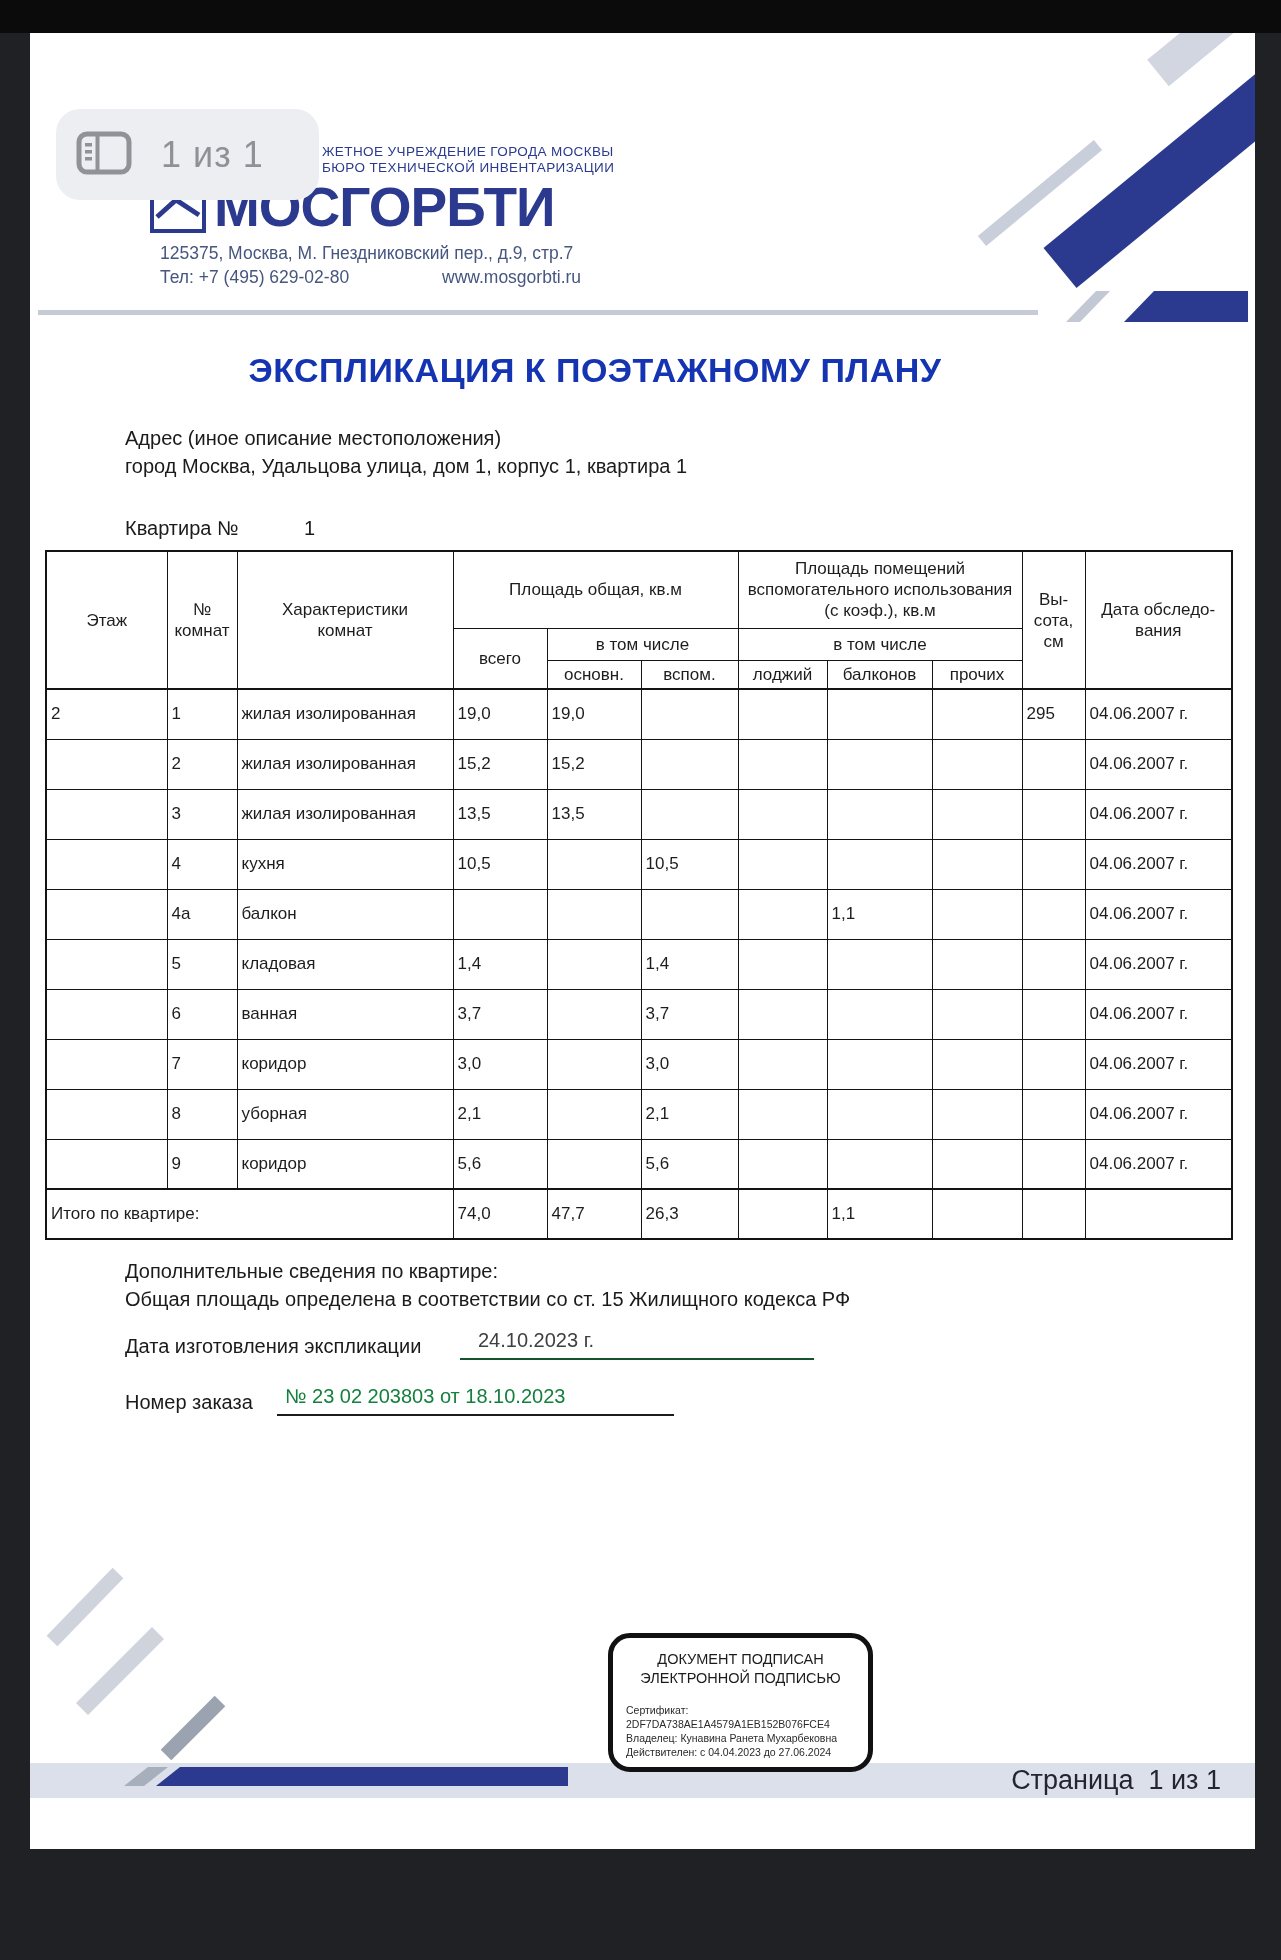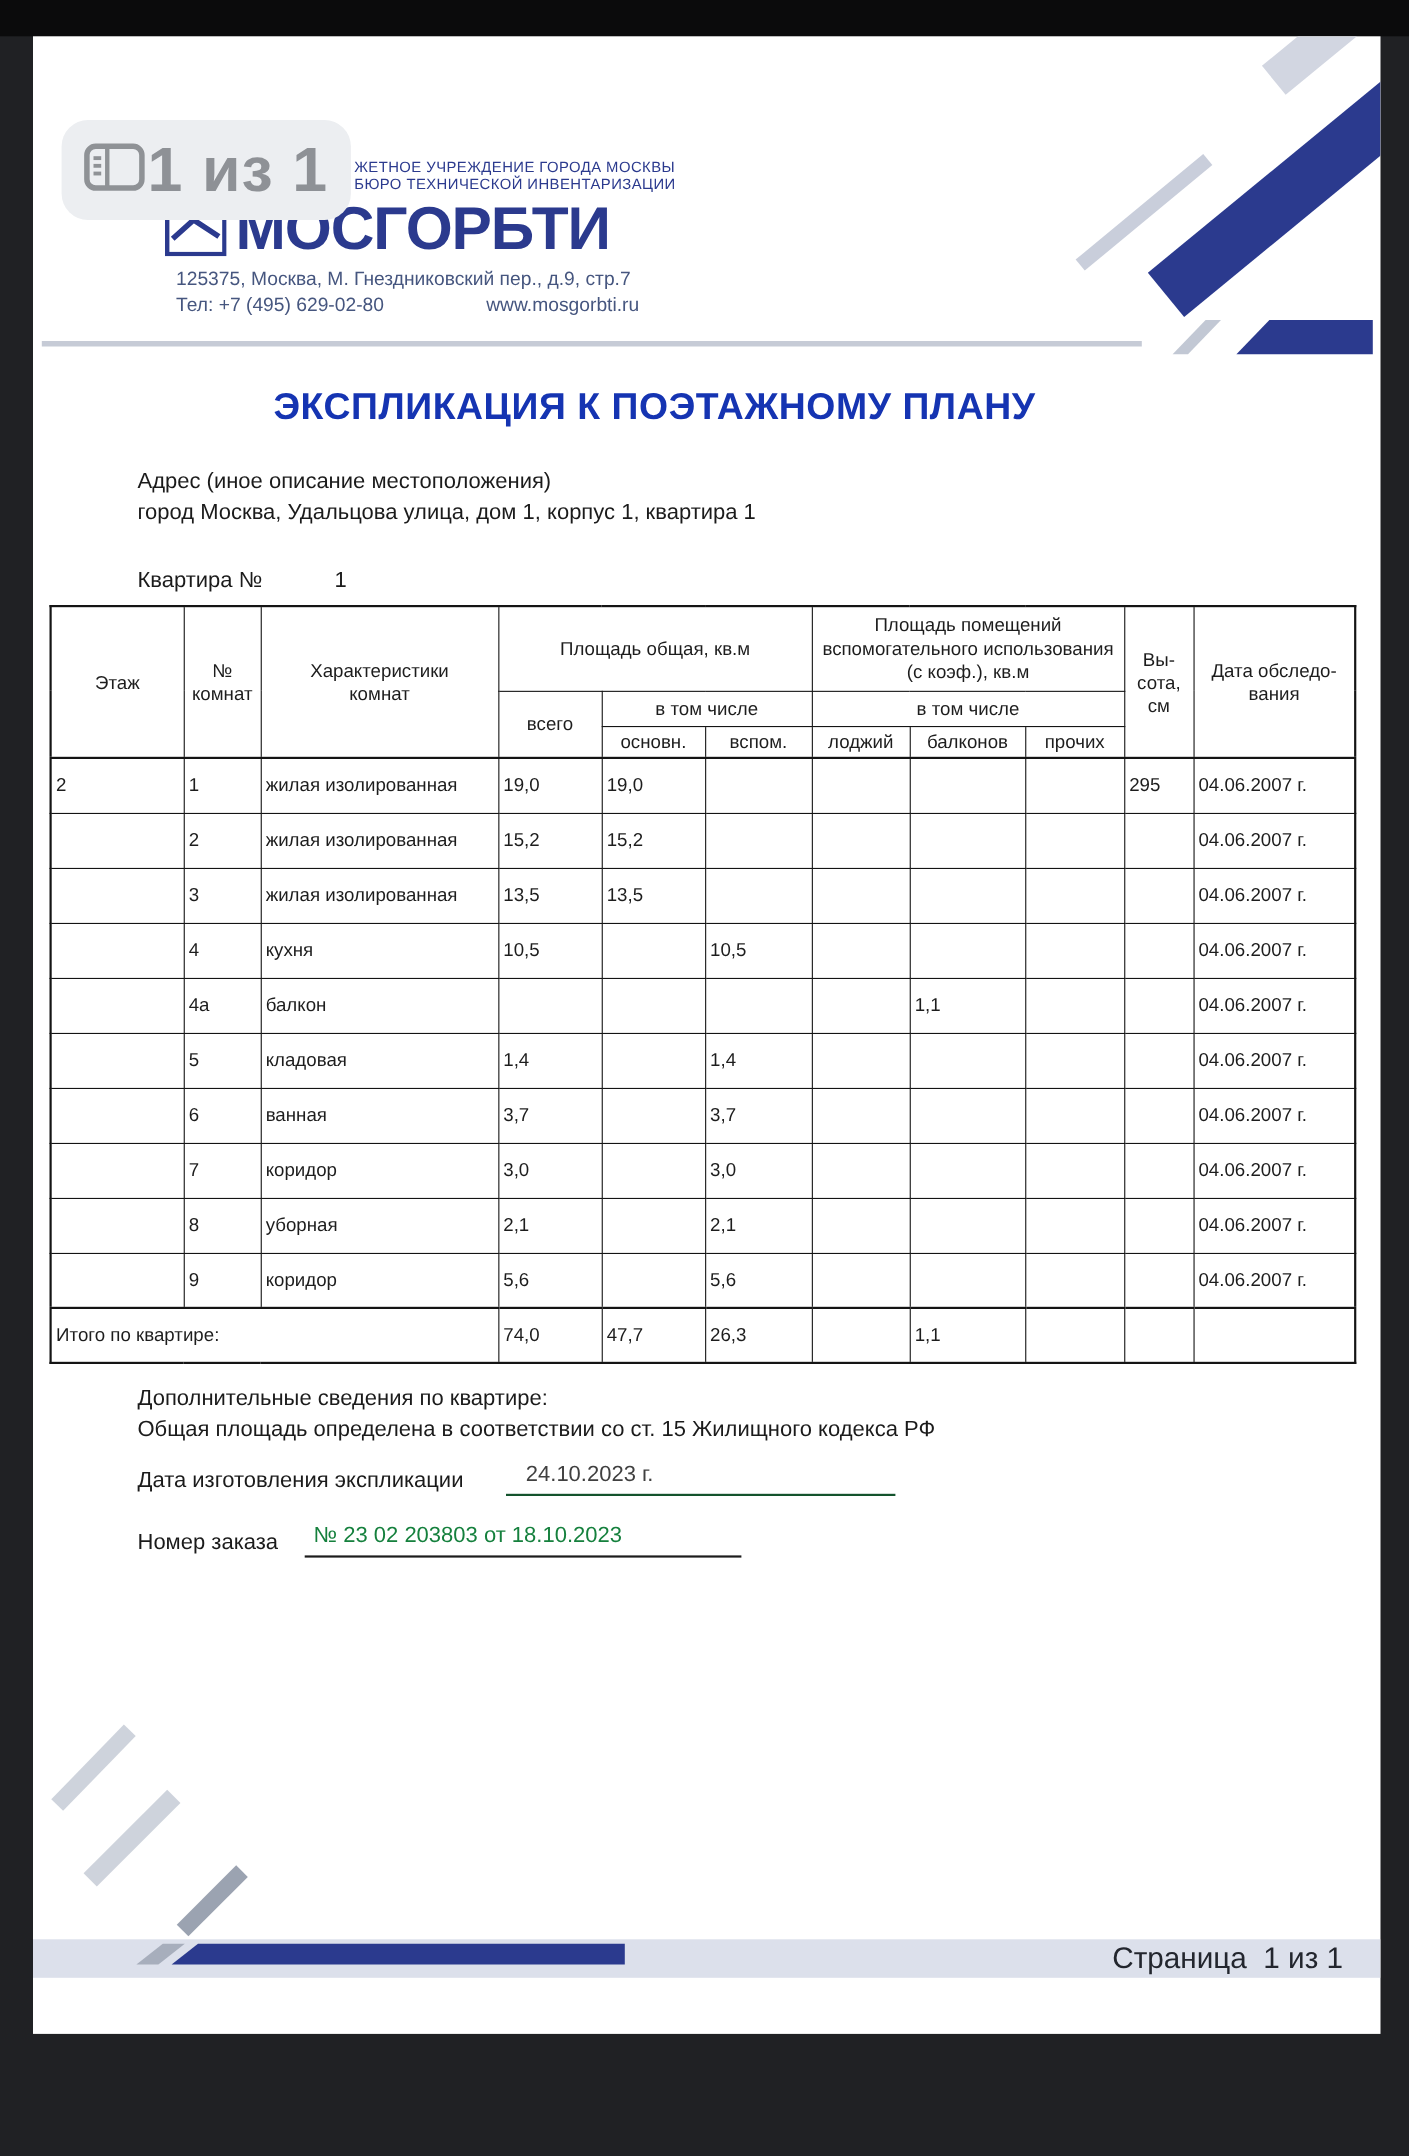--- a/index.html
+++ b/index.html
@@ -3,21 +3,21 @@
 <meta charset="utf-8">
 <style>
   html,body{margin:0;padding:0}
   body{width:1281px;height:1960px;background:#202124;font-family:"Liberation Sans",sans-serif;position:relative}
   .top-strip{position:absolute;top:0;left:0;width:1281px;height:33px;background:#0b0b0c}
   .page{position:absolute;left:30px;top:33px;width:1225px;height:1816px;background:#ffffff;overflow:hidden}
 
   
   .page-badge{position:absolute;left:26px;top:76px;width:263px;height:91px;background:#eceef1;border-radius:24px;z-index:6;display:flex;align-items:center}
   .page-badge .badge-icon{margin-left:20px;flex:0 0 auto}
-  .page-badge .badge-text{margin-left:2px;font-size:57px;font-weight:bold;color:#8e9196;letter-spacing:1px}
+  .page-badge .badge-text{margin-left:29px;font-size:36px;font-weight:normal;color:#8e9196;letter-spacing:1px}
 
   
   .org-line{position:absolute;left:292px;font-size:13.5px;color:#2b3a8e;letter-spacing:.4px;white-space:nowrap;z-index:2}
   .org-line.l1{top:111px}
   .org-line.l2{top:127px}
   .logo-house{position:absolute;left:120px;top:156px;z-index:2}
   .logo-text{position:absolute;left:184px;top:142px;font-size:55px;font-weight:bold;color:#2b3a8e;letter-spacing:-1px;z-index:2}
   .postal{position:absolute;left:130px;top:210px;font-size:17.5px;color:#46567f;z-index:2}
   .phone{position:absolute;left:130px;top:234px;font-size:17.5px;color:#46567f;z-index:2}
   .website{position:absolute;left:412px;top:234px;font-size:17.5px;color:#46567f;z-index:2}
@@ -287,20 +287,29 @@
     </tbody>
   </table>
 
   <div class="add-line1">Дополнительные сведения по квартире:</div>
   <div class="add-line2">Общая площадь определена в соответствии со ст. 15 Жилищного кодекса РФ</div>
   <div class="prod-label">Дата изготовления экспликации</div>
   <div class="prod-value">24.10.2023 г.</div>
   <div class="order-label">Номер заказа</div>
   <div class="order-value">№ 23 02 203803 от 18.10.2023</div>
 
+  <div class="stamp">
+    <div class="stamp-title">ДОКУМЕНТ ПОДПИСАН
+ЭЛЕКТРОННОЙ ПОДПИСЬЮ</div>
+    <div class="stamp-details">
+      <div>Сертификат: 2DF7DA738AE1A4579A1EB152B076FCE4</div>
+      <div>Владелец: Кунавина Ранета Мухарбековна</div>
+      <div>Действителен: с 04.04.2023 до 27.06.2024</div>
+    </div>
+  </div>
 
   <div class="footer-band">
     <div class="footer-page">Страница&nbsp; 1 из 1</div>
   </div>
 
   <svg class="decor">
     <line x1="1128" y1="40" x2="1262" y2="-70" stroke="#d2d6e1" stroke-width="34"></line>
     <line x1="952" y1="208" x2="1068" y2="112" stroke="#c9cedb" stroke-width="13"></line>
     <line x1="1030" y1="235" x2="1270" y2="38" stroke="#2b3a8e" stroke-width="52"></line>
     <rect x="8" y="277" width="1000" height="5" fill="#c6cbd6"></rect>

